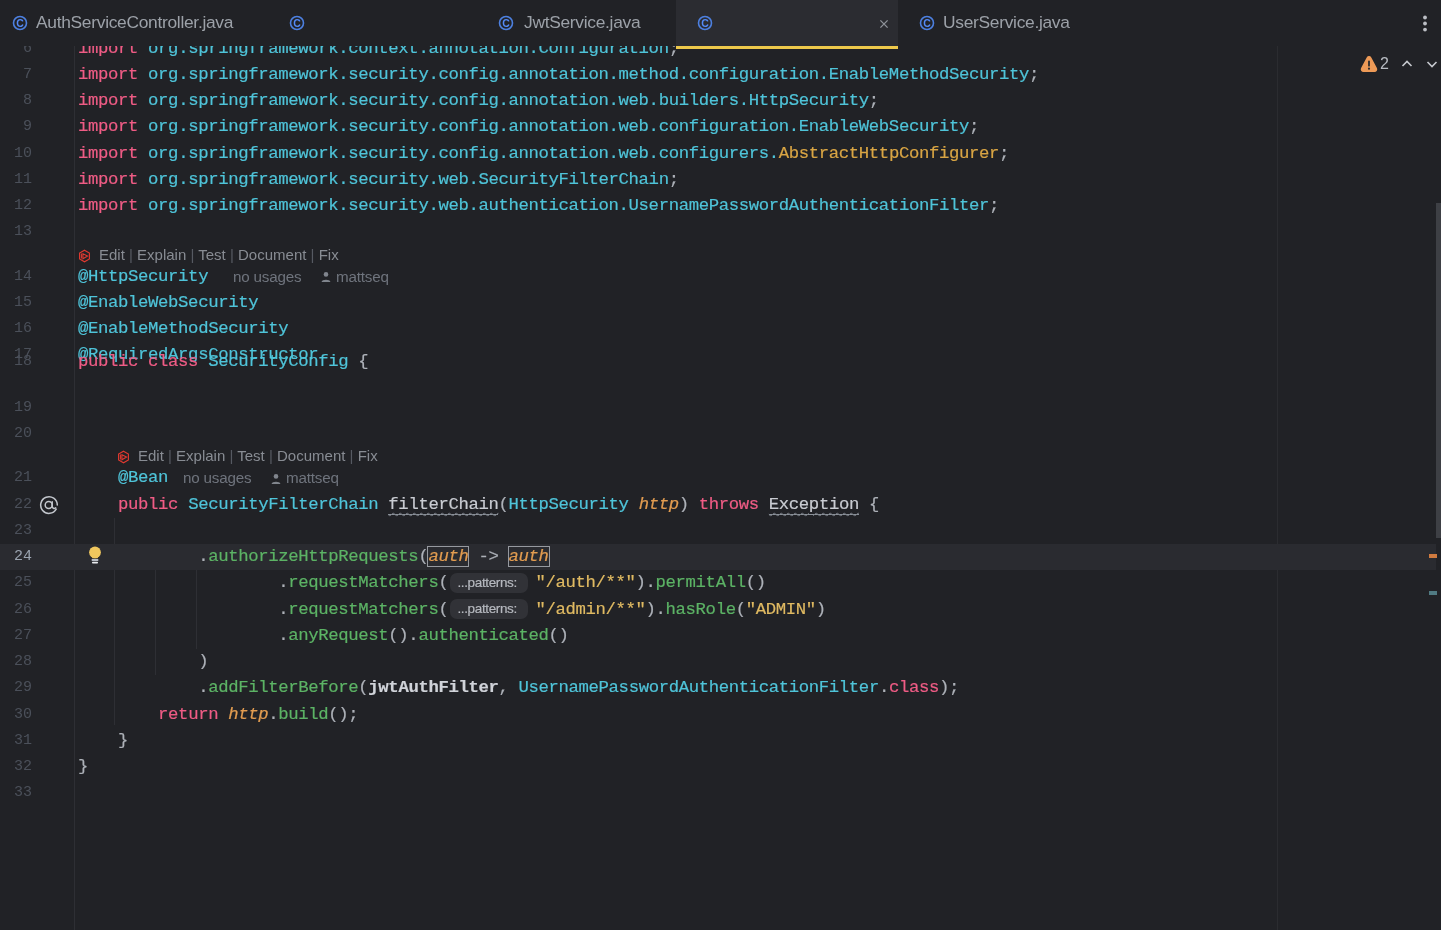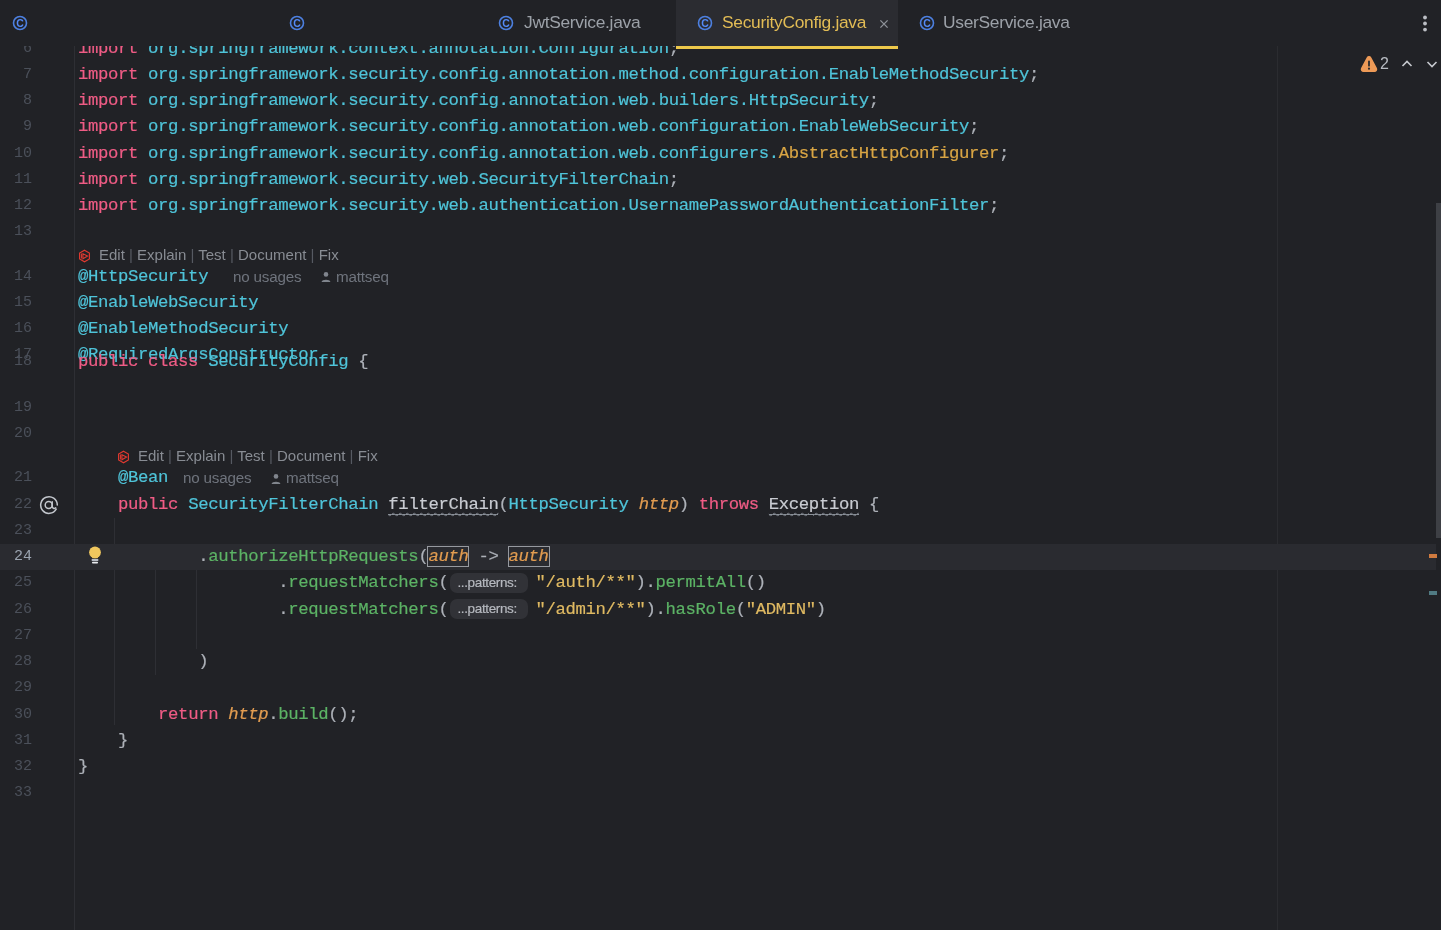--- a/index.html
+++ b/index.html
@@ -140,27 +140,29 @@
     <div class="r" style="top:569.4px">
         <span class="n">25</span>
         <span class="c">                    <span class="p">.</span><span class="g">requestMatchers</span><span class="p">(</span><span class="chip">...patterns:</span><span class="s">"/auth/**"</span><span class="p">).</span><span class="g">permitAll</span><span class="p">()</span></span>
       </div>
     <div class="r" style="top:595.65px">
         <span class="n">26</span>
         <span class="c">                    <span class="p">.</span><span class="g">requestMatchers</span><span class="p">(</span><span class="chip">...patterns:</span><span class="s">"/admin/**"</span><span class="p">).</span><span class="g">hasRole</span><span class="p">(</span><span class="s">"ADMIN"</span><span class="p">)</span></span>
       </div>
     <div class="r" style="top:621.9px">
         <span class="n">27</span>
+        <span class="c">                    <span class="p">.</span><span class="g">anyRequest</span><span class="p">().</span><span class="g">authenticated</span><span class="p">()</span></span>
       </div>
     <div class="r" style="top:648.15px">
         <span class="n">28</span>
         <span class="c">            <span class="p">)</span></span>
       </div>
     <div class="r" style="top:674.4px">
         <span class="n">29</span>
+        <span class="c">            <span class="p">.</span><span class="g">addFilterBefore</span><span class="p">(</span><span class="b">jwtAuthFilter</span><span class="p">,</span> <span class="t">UsernamePasswordAuthenticationFilter</span><span class="p">.</span><span class="k">class</span><span class="p">);</span></span>
       </div>
     <div class="r" style="top:700.65px">
         <span class="n">30</span>
         <span class="c">        <span class="k">return</span> <span class="o">http</span><span class="p">.</span><span class="g">build</span><span class="p">();</span></span>
       </div>
     <div class="r" style="top:726.9px">
         <span class="n">31</span>
         <span class="c">    <span class="p">}</span></span>
       </div>
     <div class="r" style="top:753.15px">
@@ -199,34 +201,34 @@
 
   <div style="position:absolute;left:1436px;top:203px;width:5px;height:335px;background:#3e4045"></div>
   <div style="position:absolute;left:1429px;top:554px;width:8px;height:3.5px;background:#cf7a3f"></div>
   <div style="position:absolute;left:1429px;top:591px;width:8px;height:3.5px;background:#507a82"></div>
   <div id="tabbar">
     <div id="activetab"></div>
     <svg class="ticon" width="16" height="16" viewBox="0 0 16 16" style="left:12px">
         <circle cx="8" cy="8" r="6.5" fill="none" stroke="#4d80e0" stroke-width="1.6"></circle>
         <text x="8" y="11.8" text-anchor="middle" font-family="Liberation Sans" font-size="10.5" font-weight="bold" fill="#548af7">C</text>
       </svg>
+    <span class="tabtxt" style="left:36px">AuthServiceController.java</span>
     <svg class="ticon" width="16" height="16" viewBox="0 0 16 16" style="left:289px">
         <circle cx="8" cy="8" r="6.5" fill="none" stroke="#4d80e0" stroke-width="1.6"></circle>
         <text x="8" y="11.8" text-anchor="middle" font-family="Liberation Sans" font-size="10.5" font-weight="bold" fill="#548af7">C</text>
       </svg>
     <svg class="ticon" width="16" height="16" viewBox="0 0 16 16" style="left:498px">
         <circle cx="8" cy="8" r="6.5" fill="none" stroke="#4d80e0" stroke-width="1.6"></circle>
         <text x="8" y="11.8" text-anchor="middle" font-family="Liberation Sans" font-size="10.5" font-weight="bold" fill="#548af7">C</text>
       </svg>
     <span class="tabtxt" style="left:524px">JwtService.java</span>
     <svg class="ticon" width="16" height="16" viewBox="0 0 16 16" style="left:697px">
         <circle cx="8" cy="8" r="6.5" fill="none" stroke="#4d80e0" stroke-width="1.6"></circle>
         <text x="8" y="11.8" text-anchor="middle" font-family="Liberation Sans" font-size="10.5" font-weight="bold" fill="#548af7">C</text>
       </svg>
-    <span class="tabtxt" style="left:722px;color:#e2bc55">SecurityConfig.java</span>
     <svg width="12" height="12" viewBox="0 0 12 12" style="position:absolute;left:878px;top:17.5px">
         <path d="M2.4 2.4 L9.6 9.6 M9.6 2.4 L2.4 9.6" stroke="#8f939a" stroke-width="1.3"></path>
       </svg>
     <svg class="ticon" width="16" height="16" viewBox="0 0 16 16" style="left:919px">
         <circle cx="8" cy="8" r="6.5" fill="none" stroke="#4d80e0" stroke-width="1.6"></circle>
         <text x="8" y="11.8" text-anchor="middle" font-family="Liberation Sans" font-size="10.5" font-weight="bold" fill="#548af7">C</text>
       </svg>
     <span class="tabtxt" style="left:943px">UserService.java</span>
     <svg width="8" height="24" viewBox="0 0 8 24" style="position:absolute;left:1421px;top:12px">
         <circle cx="4" cy="5.5" r="1.9" fill="#bcbfc5"></circle>

